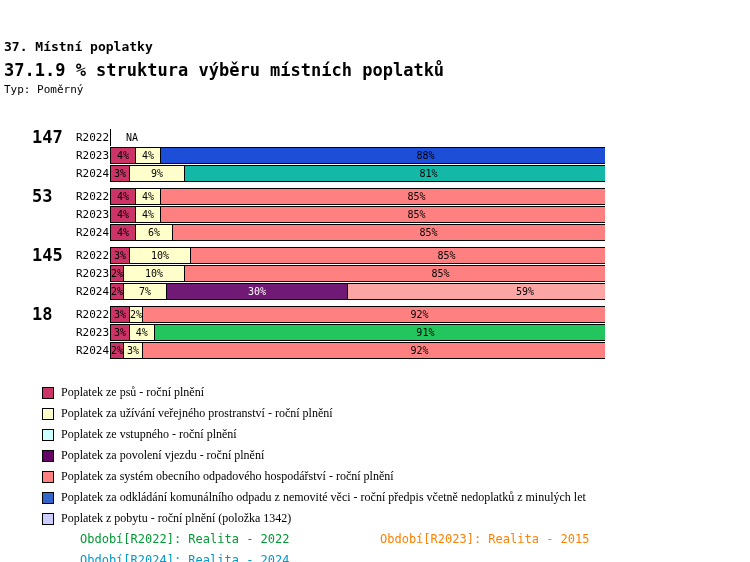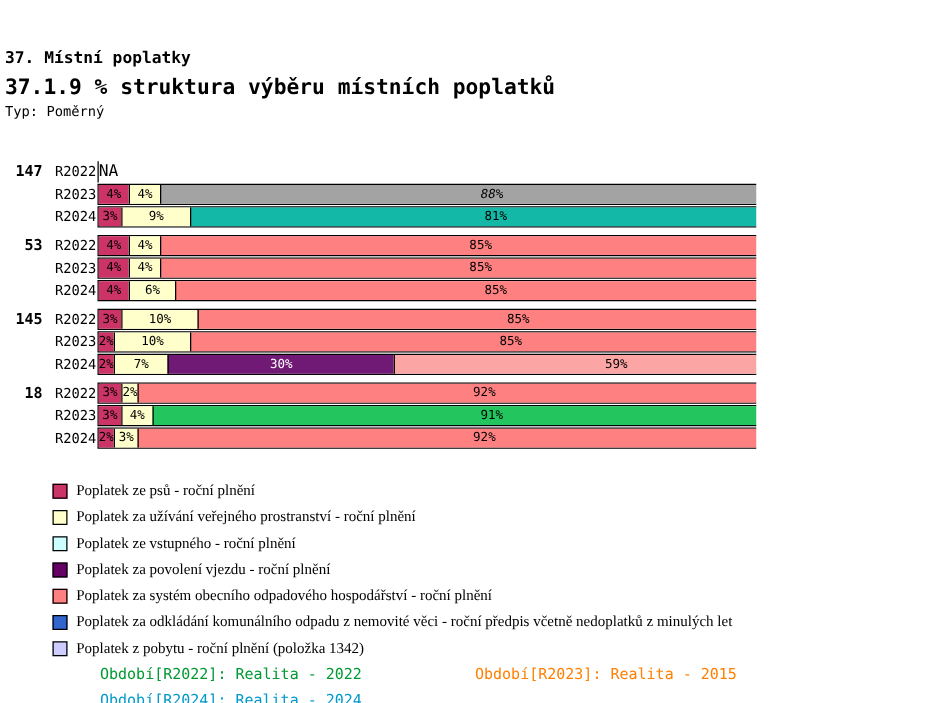--- a/index.html
+++ b/index.html
@@ -4,26 +4,26 @@
 <style>
   html,body{margin:0;padding:0;background:#fff;}
   body{font-family:"DejaVu Sans Mono","Liberation Mono",monospace;color:#000;}
   #page{position:relative;width:605px;height:562px;background:#fff;overflow:hidden;margin-top:36px;}
   .title{position:absolute;left:4px;top:3px;font-size:13px;font-weight:bold;}
   .subtitle{position:absolute;left:4px;top:24px;font-size:17px;font-weight:bold;}
   .type-label{position:absolute;left:4px;top:47px;font-size:11px;}
   #chart{position:absolute;left:0;top:92px;width:750px;}
   .group{margin-bottom:5px;}
   .row{display:flex;height:18px;align-items:center;}
-  .group-label{width:34px;text-align:right;font-weight:bold;font-size:12px;flex:none;}
+  .group-label{width:34px;text-align:left;font-weight:bold;font-size:17px;flex:none;padding-left:32px;}
   .period-label{width:44px;padding-left:10px;font-size:11px;flex:none;box-sizing:border-box;}
   .bar{width:606px;height:17px;flex:none;display:flex;box-sizing:border-box;border:1px solid #000;}
   .seg{display:flex;align-items:center;justify-content:center;font-size:10px;white-space:nowrap;overflow:visible;min-width:0;}
   .seg + .seg{border-left:1px solid #000;}
-  .na-bar{border-left:1px solid #000;height:17px;display:flex;align-items:center;padding-left:0;font-size:13px;}
+  .na-bar{border-left:1px solid #000;height:17px;display:flex;align-items:center;padding-left:15px;font-size:10px;}
   #legend{position:absolute;left:42px;top:346px;font-family:Liberation Serif, serif;}
   .legend-item{display:flex;align-items:center;height:21px;}
   .legend-swatch{width:10px;height:10px;border:1px solid #000;margin-right:7px;flex:none;display:inline-block;}
   .legend-label{font-size:12px;}
   .footer-item{position:absolute;font-size:12px;}
   .fp-0{left:80px;top:496px;}
   .fp-1{left:380px;top:496px;}
   .fp-2{left:80px;top:517px;}
 </style>
 </head>
@@ -40,21 +40,21 @@
           <div class="group-label">147</div>
           <div class="period-label">R2022</div>
           <div class="na-bar">NA</div>
         </div>
         <div class="row">
           <div class="group-label"></div>
           <div class="period-label">R2023</div>
           <div class="bar">
             <div class="seg" style="flex-grow: 4; flex-basis: 0px; background: rgb(204, 51, 102);">4%</div>
             <div class="seg" style="flex-grow: 4; flex-basis: 0px; background: rgb(255, 255, 204);">4%</div>
-            <div class="seg" style="flex-grow: 88; flex-basis: 0px; background: #a3a3a3; font-style: italic;">88%</div>
+            <div class="seg" style="flex-grow: 88; flex-basis: 0px; background: #1d4ed8;">88%</div>
             <div class="seg" style="flex-grow: 4; flex-basis: 0px; background: rgb(204, 204, 255);">4%</div>
           </div>
         </div>
         <div class="row">
           <div class="group-label"></div>
           <div class="period-label">R2024</div>
           <div class="bar">
             <div class="seg" style="flex-grow: 3; flex-basis: 0px; background: rgb(204, 51, 102);">3%</div>
             <div class="seg" style="flex-grow: 9; flex-basis: 0px; background: rgb(255, 255, 204);">9%</div>
             <div class="seg" style="flex-grow: 81; flex-basis: 0px; background: #14b8a6;">81%</div>

